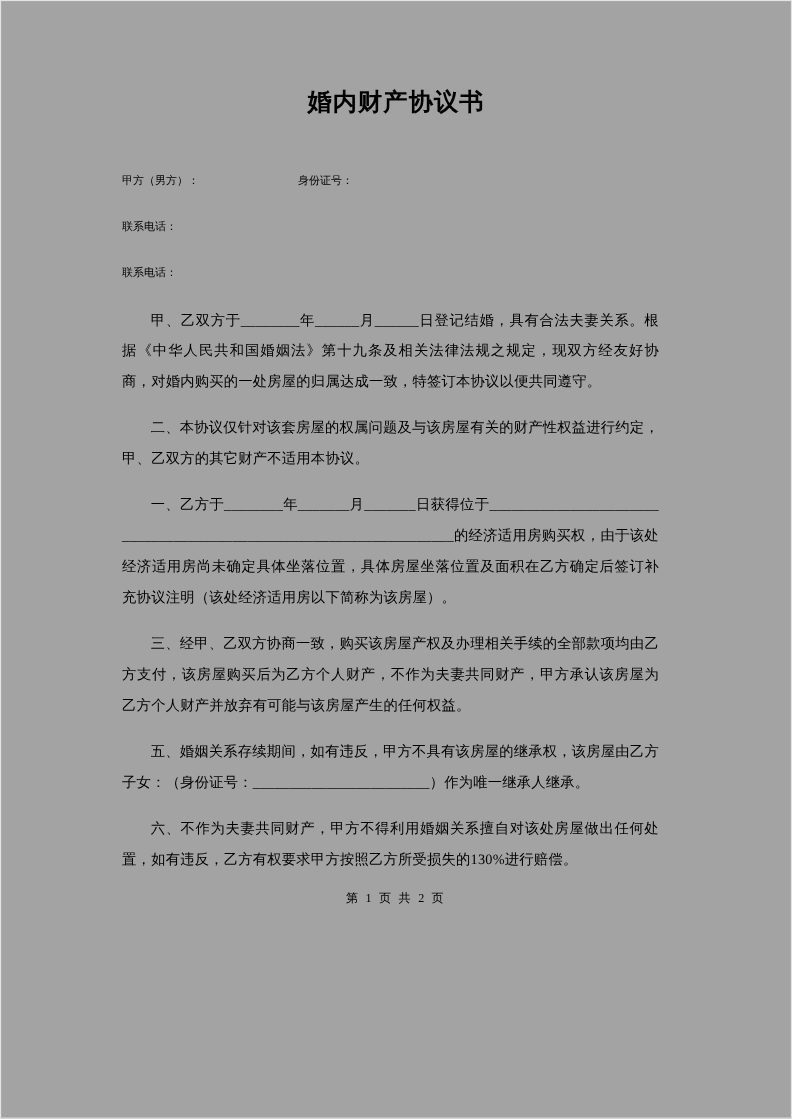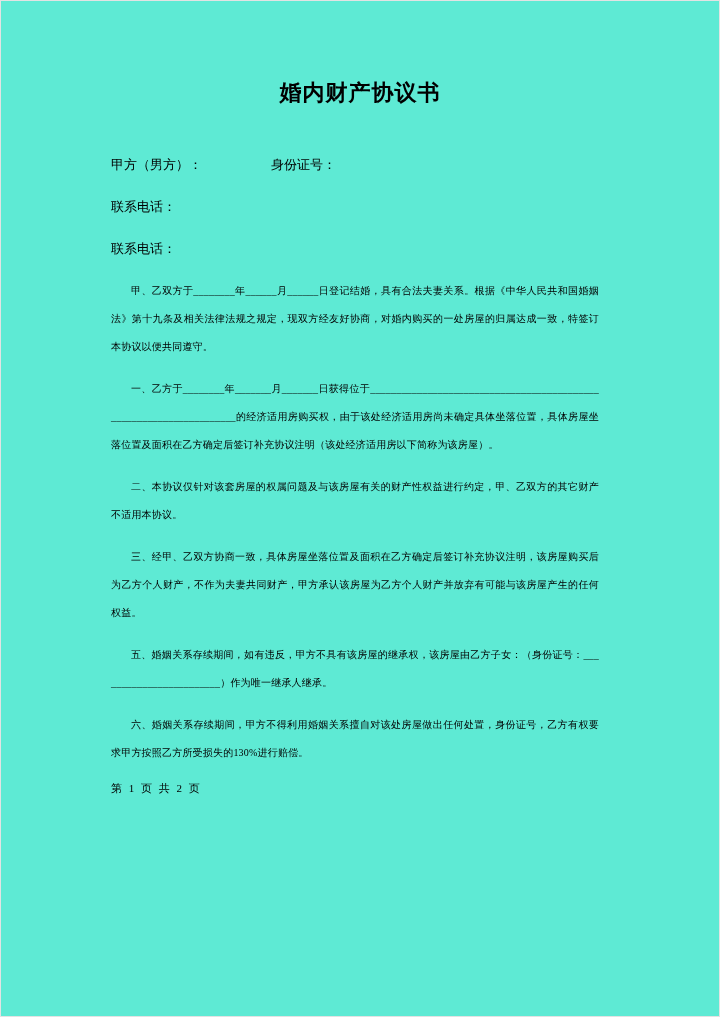--- a/index.html
+++ b/index.html
@@ -5,61 +5,61 @@
   html, body {
     margin: 0;
     padding: 0;
     background: #ffffff;
   }
   .page {
     position: relative;
     width: 720px;
     height: 1017px;
     margin: 0 auto;
-    background: #5eead4;
+    background: #a3a3a3;
     border: 1px solid #e3e3e3;
     box-sizing: border-box;
     padding: 78px 110px 34px 110px;
     font-family: "Liberation Serif", "DejaVu Serif", serif;
     color: #000000;
     overflow: hidden;
   }
   .doc-title {
     margin: 0 0 44px 0;
     text-align: center;
     font-size: 22px;
     font-weight: bold;
     letter-spacing: 1px;
     line-height: 28px;
   }
   .field-line {
-    font-size: 13px;
+    font-size: 10px;
     line-height: 28px;
     margin-bottom: 14px;
     white-space: nowrap;
   }
   .role-label {
     display: inline-block;
     width: 160px;
   }
   .paras {
     display: block;
   }
   .para {
-    font-size: 10px;
+    font-size: 13px;
     line-height: 28px;
     margin: 0 10px 14px 0;
     text-align: justify;
     text-indent: 2em;
     word-break: break-all;
     letter-spacing: 0.2px;
   }
   .page-footer {
     margin-top: 2px;
-    text-align: left;
+    text-align: center;
     font-size: 11px;
     letter-spacing: 2px;
     color: #000000;
   }
 </style>
 </head>
 <body>
 
 <div class="page">
 
@@ -73,22 +73,22 @@
     <span>联系电话：</span>
   </div>
 
 
   <div class="field-line">
     <span>联系电话：</span>
   </div>
 
   <div class="paras" id="paragraphs">
       <div class="para">甲、乙双方于________年______月______日登记结婚，具有合法夫妻关系。根据《中华人民共和国婚姻法》第十九条及相关法律法规之规定，现双方经友好协商，对婚内购买的一处房屋的归属达成一致，特签订本协议以便共同遵守。</div>
+      <div class="para">二、本协议仅针对该套房屋的权属问题及与该房屋有关的财产性权益进行约定，甲、乙双方的其它财产不适用本协议。</div>
       <div class="para">一、乙方于________年_______月_______日获得位于____________________________________________________________________的经济适用房购买权，由于该处经济适用房尚未确定具体坐落位置，具体房屋坐落位置及面积在乙方确定后签订补充协议注明（该处经济适用房以下简称为该房屋）。</div>
-      <div class="para">二、本协议仅针对该套房屋的权属问题及与该房屋有关的财产性权益进行约定，甲、乙双方的其它财产不适用本协议。</div>
-      <div class="para">三、经甲、乙双方协商一致，具体房屋坐落位置及面积在乙方确定后签订补充协议注明，该房屋购买后为乙方个人财产，不作为夫妻共同财产，甲方承认该房屋为乙方个人财产并放弃有可能与该房屋产生的任何权益。</div>
+      <div class="para">三、经甲、乙双方协商一致，购买该房屋产权及办理相关手续的全部款项均由乙方支付，该房屋购买后为乙方个人财产，不作为夫妻共同财产，甲方承认该房屋为乙方个人财产并放弃有可能与该房屋产生的任何权益。</div>
       <div class="para">五、婚姻关系存续期间，如有违反，甲方不具有该房屋的继承权，该房屋由乙方子女：（身份证号：________________________）作为唯一继承人继承。</div>
-      <div class="para">六、婚姻关系存续期间，甲方不得利用婚姻关系擅自对该处房屋做出任何处置，身份证号，乙方有权要求甲方按照乙方所受损失的130%进行赔偿。</div>
+      <div class="para">六、不作为夫妻共同财产，甲方不得利用婚姻关系擅自对该处房屋做出任何处置，如有违反，乙方有权要求甲方按照乙方所受损失的130%进行赔偿。</div>
     </div>
 
   <div class="page-footer">第 1 页 共 2 页</div>
 
 </div>
 
 </body></html>

